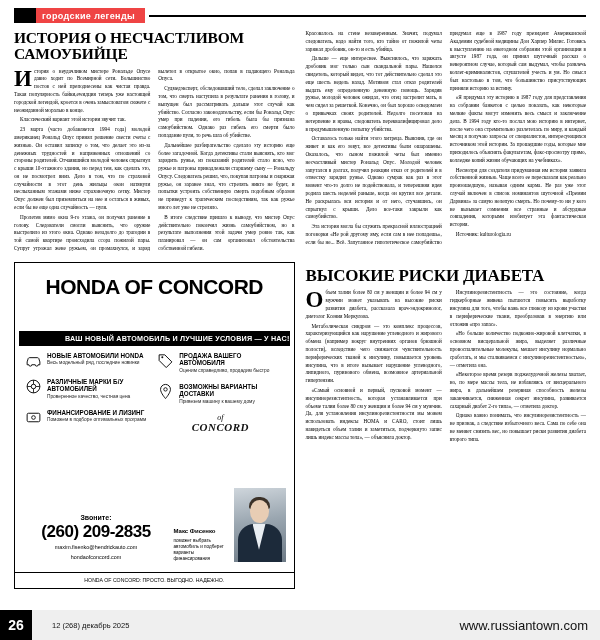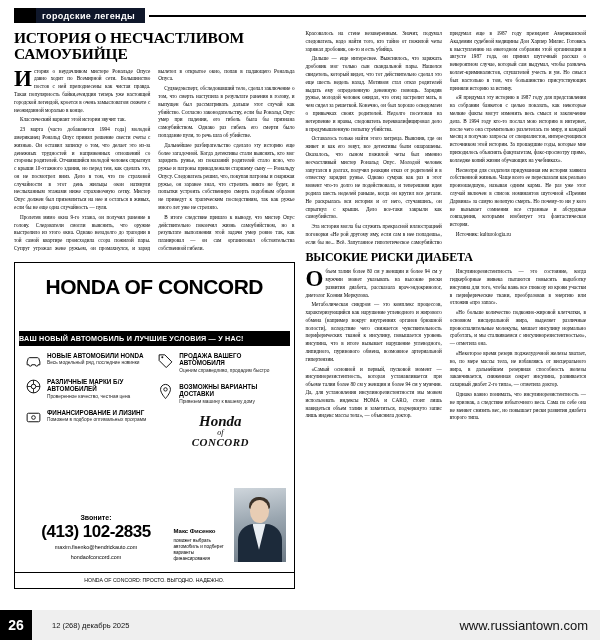--- a/index.html
+++ b/index.html
@@ -27,21 +27,21 @@
     display: flex;
     align-items: stretch;
     height: 15px;
     margin-bottom: 7px;
   }
   .topbar .blk {
     background: #000;
     width: 22px;
   }
   .topbar .cat {
-    background: #0f172a;
+    background: #ef4444;
     color: #fff;
     font-family: "Liberation Sans", sans-serif;
     font-size: 9px;
     font-weight: bold;
     letter-spacing: .4px;
     padding: 0 10px 0 6px;
     display: flex;
     align-items: center;
     text-transform: lowercase;
   }
@@ -117,21 +117,21 @@
     text-align: center;
     letter-spacing: -.5px;
     margin: 8px 0 2px 0;
   }
   .ad-sub {
     background: #000;
     color: #fff;
     font-family: "Liberation Sans", sans-serif;
     font-size: 7.2px;
     font-weight: bold;
-    text-align: left;
+    text-align: right;
     padding: 3px 0;
     letter-spacing: .2px;
     margin-top: 32px;
   }
   .ad-grid {
     display: flex;
     padding: 6px 6px 0 6px;
     gap: 6px;
   }
   .ad-grid .half {
@@ -421,30 +421,29 @@
                     <circle cx="12" cy="9" r="2.4" fill="none" stroke="#111" stroke-width="1.3"></circle>
                   </svg>
               </div>
               <div class="tx">
                 <b>ВОЗМОЖНЫ ВАРИАНТЫ ДОСТАВКИ</b>
                 <span>Привезем машину к вашему дому</span>
               </div>
             </div>
 
             <div class="logo-wrap">
-              <div class="logo-honda">Honda</div>
               <div style="font-family:'Liberation Serif',serif;font-style:italic;font-size:8px;line-height:1;">of</div>
               <div class="logo-concord">CONCORD</div>
             </div>
           </div>
         </div>
 
         <div class="callbox">
           <div class="call-label">Звоните:</div>
-          <div class="phone">(413) 102-2835</div>
+          <div class="phone">(260) 209-2835</div>
           <div class="mailline">maxim.fisenko@hendrickauto.com</div>
           <div class="mailline">hondaofconcord.com</div>
         </div>
 
         <div class="person">
           <div class="ptxt">
             <b>Макс Фисенко</b>
             <span>поможет выбрать автомобиль и подберет варианты финансирования</span>
           </div>
           <div class="photo">
@@ -464,21 +463,21 @@
         <p class="first">Красовалось на стене незаверенным. Значит, подумал следователь, надо найти того, кто тайно от пожилой четы заряжал дробовик, он-то и есть убийца.</p>
         <p>Дальше — еще интереснее. Выяснилось, что заряжать дробовик мог только сын скандальной пары. Нашелся свидетель, который видел, что тот действительно сделал это еще шесть недель назад. Мотивом стал отказ родителей выдать ему определенную денежную помощь. Зарядив ружье, молодой человек ожидал, что отец застрелит мать, в чем сидел за решеткой. Конечно, он был хорошо осведомлен о привычках своих родителей. Недолго посетовав на нетерпение и нравы, следователь переквалифицировал дело в предумышленную попытку убийства.</p>
         <p>Оставалось только найти этого хитреца. Выяснив, где он живет и как его зовут, все детективы были ошарашены. Оказалось, что сыном пожилой четы был именно несчастливый мистер Рональд Опус. Молодой человек запутался в долгах, получил реакции отказ от родителей и в отместку зарядил ружье. Однако сумрак как раз в этот момент что-то долго не подействовала, и теперешняя идея родила шесть неделей раньше, когда он крутил все детали. Не раскрылась вся история и от него, стучавшись, он спрыгнул с крыши. Дело все-таки закрыли как самоубийство.</p>
         <p>Эта история могла бы служить прекрасной иллюстрацией поговорки «Не рой другому яму, если сам в нее попадешь», если бы не... Всё. Запутанное гипотетическое самоубийство придумал еще в 1987 году президент Американской Академии судебной медицины Дон Харпер Милис. Готовясь к выступлению на ежегодном собрании этой организации в августе 1987 года, он принял шуточный рассказ о невероятном случае, который сам выдумал, чтобы развлечь коллег-криминалистов, слушателей учесть и ум. Но смысл был настолько в том, что большинство присутствующих приняли историю за истину.</p>
         <p>«Я придумал эту историю в 1987 году для представления на собрании банкетов с целью показать, как некоторые мелкие факты могут изменить весь смысл и заключение дела. В 1994 году кто-то послал мою историю в интернет, после чего она стремительно разлетелась по миру, и каждый месяц я получаю запросы от специалистов, интересующихся источником этой истории. За прошедшие годы, которые мне приходилось объяснять факультетам, факс-просмотру прямо, колледже копий жизни обучающих на учебниках».</p>
         <p>Несмотря для создателя придуманная им история заявила собственной жизнью. Чаще всего ее пересказали как реально произошедшую, называя одним карма. Не раз уже этот случай включен в список номинантов шуточной «Премии Дарвина» за самую нелепую смерть. Но почему-то ни у кого не вызывает сомнения все странные и абсурдные совпадения, которыми изобилует эта фантастическая история.</p>
         <p>Источник: kulturologia.ru</p>
       </div>
       <div class="src"></div>
 
-      <h1 class="headline" style="margin-top:4px;font-size:12px;">ВЫСОКИЕ РИСКИ ДИАБЕТА</h1>
+      <h1 class="headline" style="margin-top:20px;font-size:17px;">ВЫСОКИЕ РИСКИ ДИАБЕТА</h1>
       <div class="body">
         <p class="first dropcap">Объем талии более 80 см у женщин и более 94 см у мужчин может указывать на высокие риски развития диабета, рассказала врач-эндокринолог, диетолог Ксения Меркулова.</p>
         <p>Метаболическая синдром — это комплекс процессов, характеризующийся как нарушение углеводного и жирового обмена (например вокруг внутренних органов брюшной полости), вследствие чего снижается чувствительность периферических тканей к инсулину, повышается уровень инсулина, что в итоге вызывает нарушение углеводного, липидного, пуринового обмена, возможное артериальной гипертензии.</p>
         <p>«Самый основной и первый, пусковой момент — инсулинорезистентность, которая устанавливается при объеме талии более 80 см у женщин и более 94 см у мужчин. Да, для установления инсулинорезистентности мы можем использовать индексы HOMA и CARO, стоит лишь навидеться объем талии и заметиться, подчеркнуто запис лишь индекс массы тела», — объяснила доктор.</p>
         <p>Инсулинорезистентность — это состояние, когда гидкерборные живека пытаются повысить выработку инсулина для того, чтобы важь все глюкозу из крови участки в периферические ткани, преобразовав в энергию или отложив «про запас».</p>
         <p>«Но больше количество подкожно-жировой клетчатки, в основном висцеральной жира, выделяет различные провоспалительные молекулы, мешает инсулину нормально сработать, и мы сталкиваемся с инсулинорезистентностью», — отметила она.</p>
         <p>«Некоторое время резерв поджелудочной железы хватает, но, по мере массы тела, не избавляясь от висцерального жира, в дальнейшем резервная способность железы заканчивается, сниженная секрет инсулина, развивается сахарный диабет 2-го типа», — отметила доктор.</p>
         <p>Однако важно понимать, что инсулинорезистентность — не признак, а следствие избыточного веса. Сама по себе она не меняет снизить вес, но повышает риски развития диабета второго типа.</p>
       </div>
     </div>

